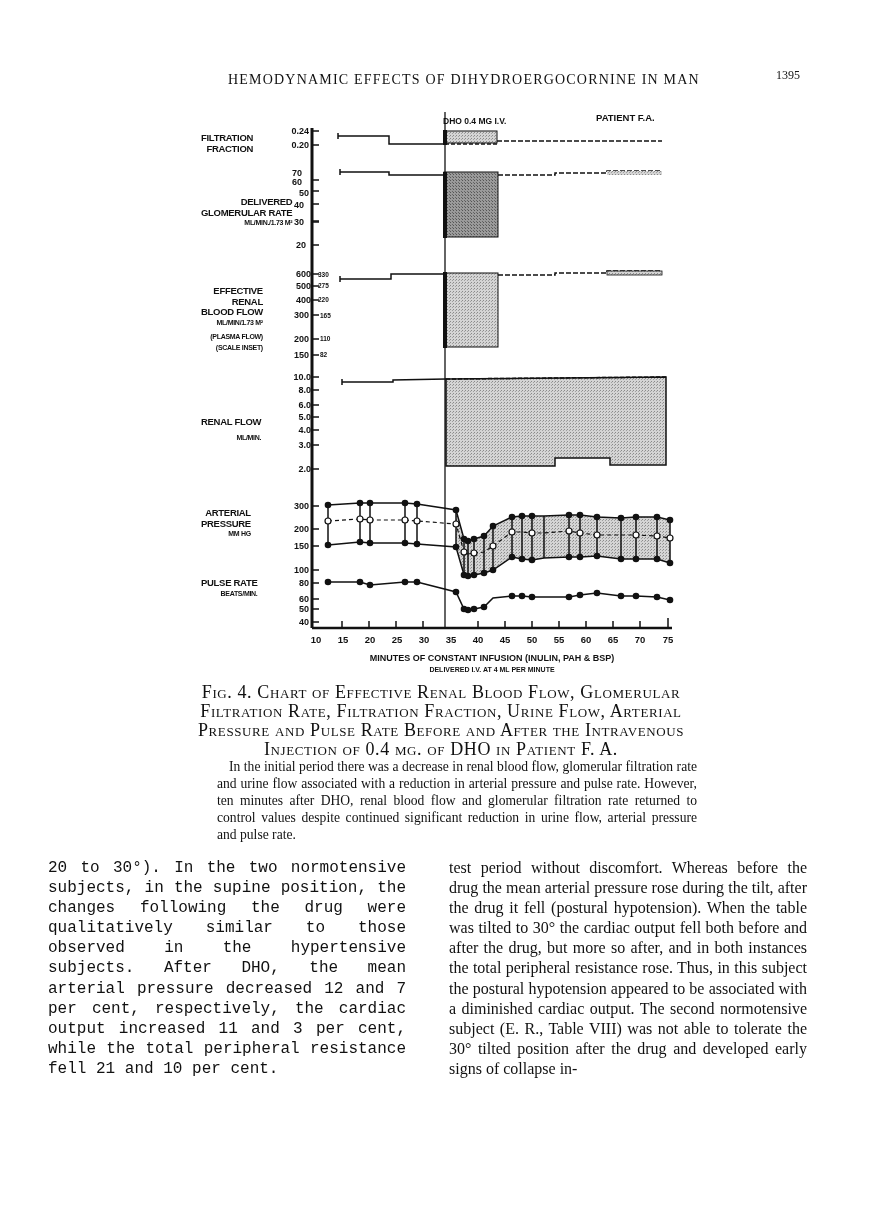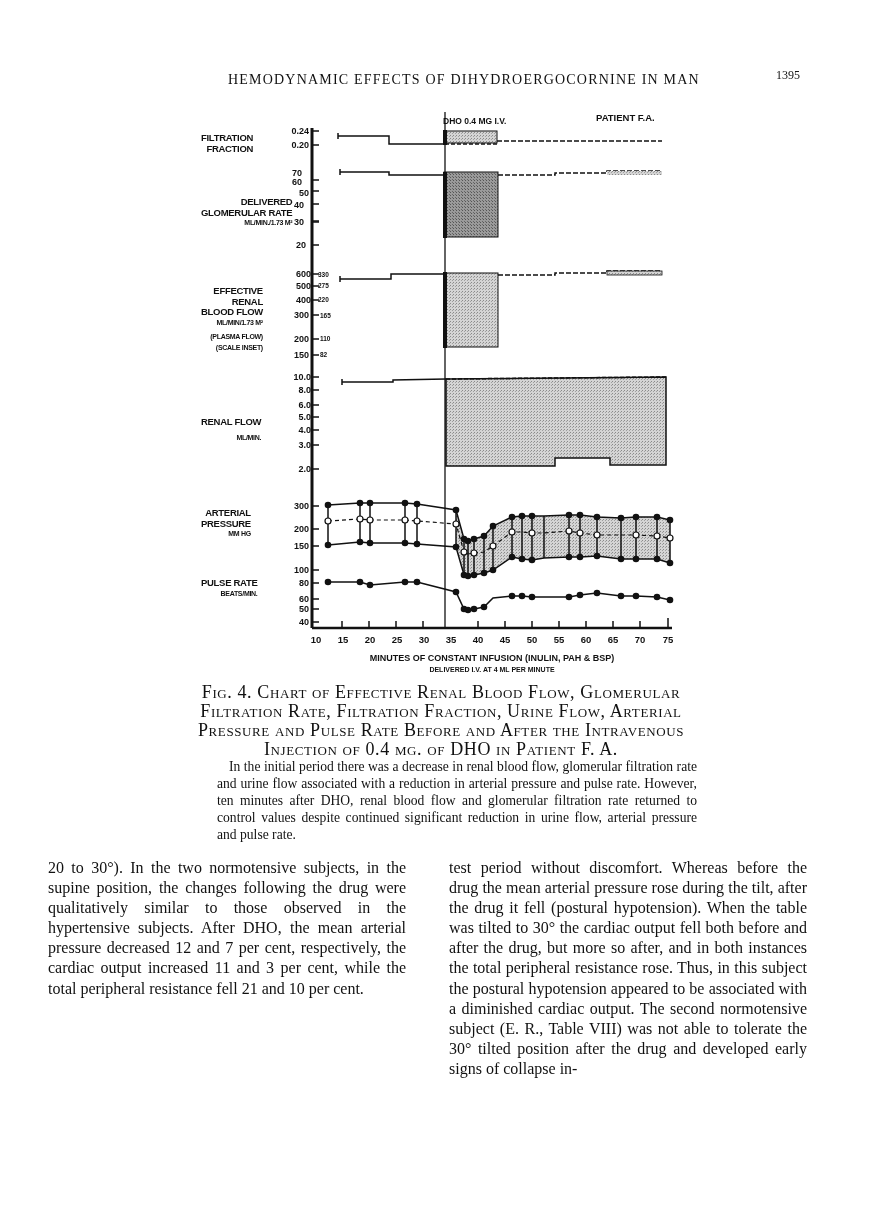--- a/index.html
+++ b/index.html
@@ -9,21 +9,21 @@
   #page-number { position: absolute; left: 776px; top: 68px; font-size: 12px; }
   #figure { position: absolute; left: 0; top: 0; width: 880px; height: 680px; }
   .lbl { position: absolute; font-family: "Liberation Sans", "DejaVu Sans", sans-serif; font-weight: bold; font-size: 9.5px; line-height: 10.5px; letter-spacing: -0.3px; color: #111; text-align: right; }
   .lbl .unit { font-size: 7px; display: block; }
   #caption { position: absolute; left: 196px; top: 683px; width: 490px; text-align: center; font-size: 18px; line-height: 19px; font-variant: small-caps; letter-spacing: 0.6px; }
   #legend-text { position: absolute; left: 201px; top: 758px; width: 480px; font-size: 13.6px; line-height: 17px; text-align: justify; margin-left: 16px; }
   #legend-text p { margin: 0; text-indent: 12px; }
   .col { position: absolute; top: 858px; width: 358px; font-size: 16px; line-height: 20.1px; text-align: justify; }
   .col p { margin: 0; }
   .col p.indent { text-indent: 16px; }
-  #col-left { left: 48px; }
+  #col-left { left: 48px; font-family: Liberation Mono, monospace; }
   #col-right { left: 449px; }
 </style>
 </head>
 <body class="serif">
 
 <div id="running-head">HEMODYNAMIC EFFECTS OF DIHYDROERGOCORNINE IN MAN</div>
 <div id="page-number">1395</div>
 
 <div id="figure">
 

